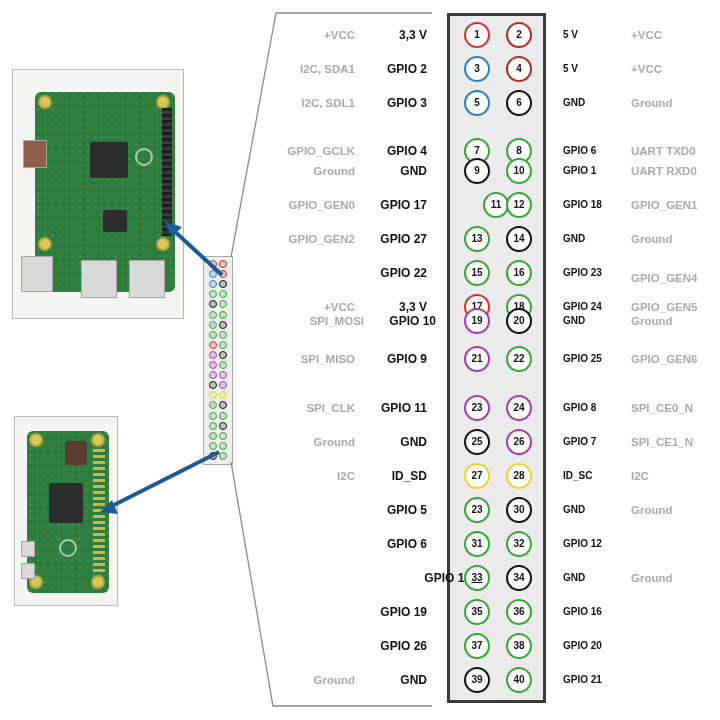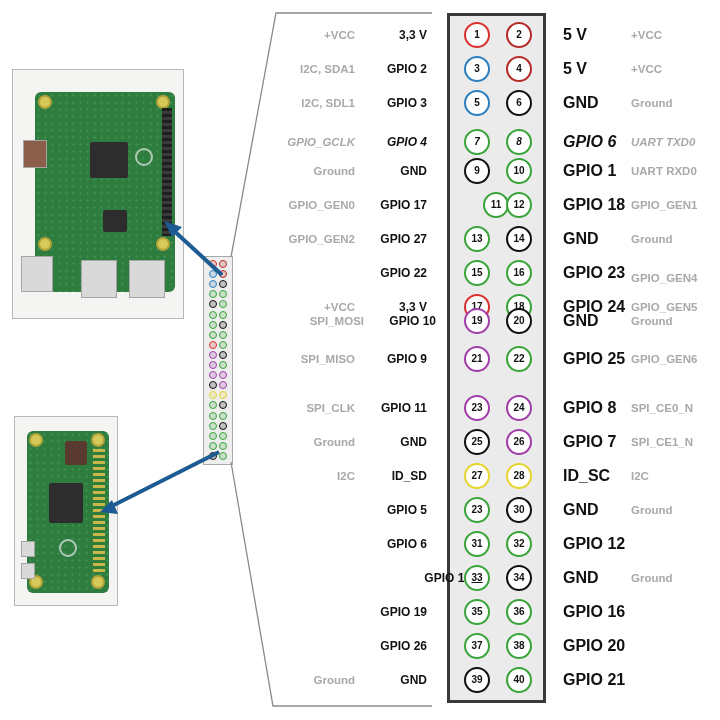--- a/index.html
+++ b/index.html
@@ -37,21 +37,21 @@
 
   #pin-box { position: absolute; left: 447px; top: 13px; width: 99px; height: 690px;
              background: #ebebeb; border: 3px solid #3a3a3a; box-sizing: border-box; }
 
   .row { position: absolute; left: 0; width: 720px; height: 34px; }
   .func-left { position: absolute; right: 365px; width: 120px; text-align: right;
                color: #a9a9a9; font-size: 11.5px; font-weight: bold; line-height: 34px; }
   .name-left { position: absolute; right: 293px; width: 80px; text-align: right;
                color: #111; font-size: 12px; font-weight: bold; line-height: 34px; }
   .name-right { position: absolute; left: 563px; width: 70px; text-align: left;
-                color: #111; font-size: 16px; font-weight: bold; line-height: 34px; }
+                color: #111; font-size: 10px; font-weight: bold; line-height: 34px; }
   .func-right { position: absolute; left: 631px; width: 90px; text-align: left;
                 color: #a9a9a9; font-size: 11.5px; font-weight: bold; line-height: 34px; }
   .func-right.low { line-height: 44px; }
 
   .pin { position: absolute; top: 4px; width: 26px; height: 26px; border-radius: 50%;
          border: 2.5px solid; box-sizing: border-box; background: #ffffff;
          text-align: center; font-size: 10px; font-weight: bold; color: #111;
          line-height: 21px; }
   .pin.odd { left: 464px; }
   .pin.even { left: 506px; }
@@ -163,21 +163,21 @@
       <span class="func-right">+VCC</span>
     </div>
     <div class="row" style="top: 85.9px;">
       <span class="func-left">I2C, SDL1</span>
       <span class="name-left">GPIO 3</span>
       <span class="pin odd" style="border-color: rgb(44, 127, 191);">5</span>
       <span class="pin even" style="border-color: rgb(17, 17, 17);">6</span>
       <span class="name-right">GND</span>
       <span class="func-right">Ground</span>
     </div>
-    <div class="row" style="top: 125px; font-style: italic;">
+    <div class="row" style="top: 134px;">
       <span class="func-left">GPIO_GCLK</span>
       <span class="name-left">GPIO 4</span>
       <span class="pin odd" style="border-color: rgb(58, 164, 58);">7</span>
       <span class="pin even" style="border-color: rgb(58, 164, 58);">8</span>
       <span class="name-right">GPIO 6</span>
       <span class="func-right">UART TXD0</span>
     </div>
     <div class="row" style="top: 153.8px;">
       <span class="func-left">Ground</span>
       <span class="name-left">GND</span>

